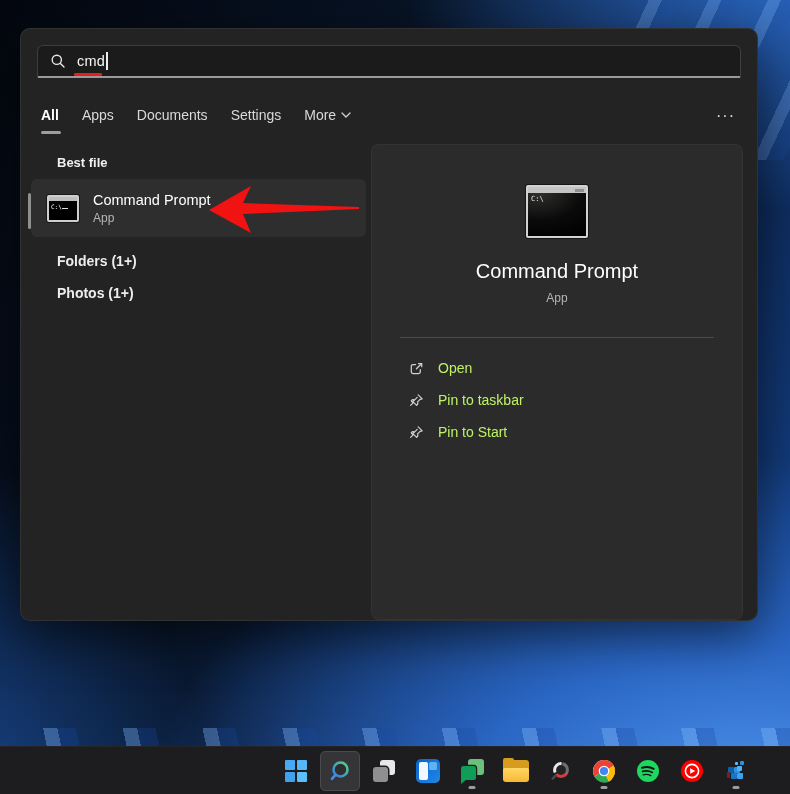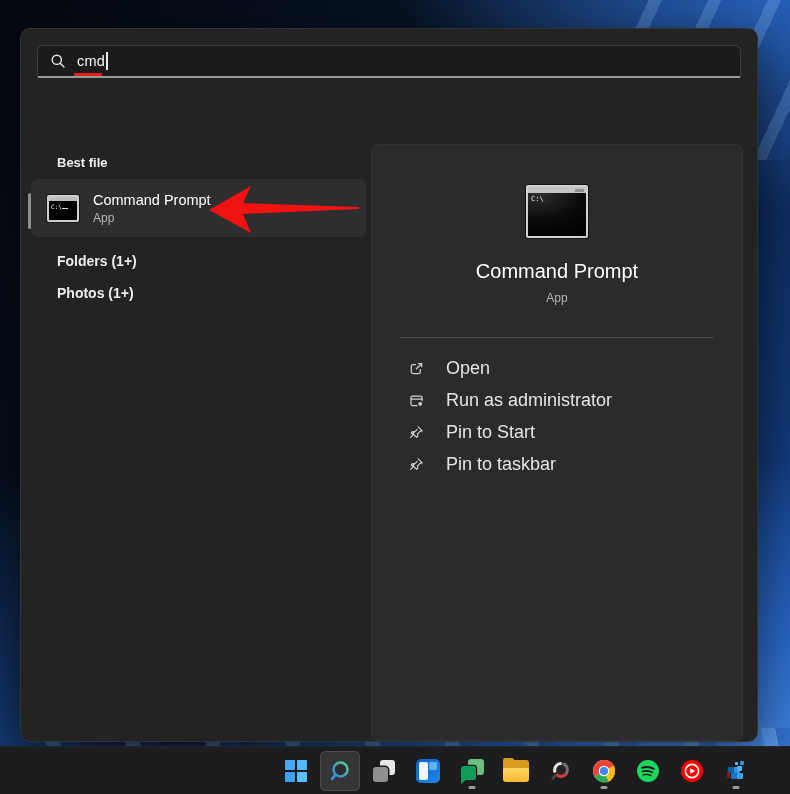--- a/index.html
+++ b/index.html
@@ -25,21 +25,21 @@
   .wall-ribbon-tr {
     position:absolute; right:0; top:0; width:170px; height:160px; z-index:0;
     background:repeating-linear-gradient(115deg,
       rgba(140,190,255,0) 0 26px, rgba(140,190,255,.35) 26px 38px,
       rgba(30,80,170,.25) 38px 54px);
     opacity:.75;
   }
 
   
   .search-window {
-    position:absolute; left:20px; top:28px; width:738px; height:714px; z-index:2;
+    position:absolute; left:20px; top:28px; width:738px; height:593px; z-index:2;
     background:#232323; border:1px solid rgba(255,255,255,.07);
     border-radius:10px; box-shadow:0 16px 48px rgba(0,0,0,.55);
   }
   .search-box {
     position:absolute; left:16px; right:16px; top:16px; height:33px;
     background:#1b1b1b; border:1px solid #3e3e3e; border-bottom:2px solid #9a9a9a;
     border-radius:6px 6px 2px 2px;
     display:flex; align-items:center; padding:0 12px; cursor:text;
   }
   .search-box .mag { flex:0 0 auto; margin-right:11px; display:flex; }
@@ -104,22 +104,22 @@
     background:radial-gradient(80px 50px at 18% 12%, #30302e 0%, #0a0a0a 55%, #000 100%);
   }
   .cmd-icon-lg .bar { position:absolute; left:0; right:0; top:0; height:6px; background:#c4c4c4; }
   .cmd-icon-lg .bar i { position:absolute; right:2px; top:1.5px; width:9px; height:3px; background:#8f8f8f; }
   .cmd-icon-lg .prompt { position:absolute; left:3px; top:8px; font-family:"DejaVu Sans Mono", monospace; font-size:7px; color:#e8e8e8; }
   .preview-title { margin-top:22px; text-align:center; font-size:20px; color:#ffffff; }
   .preview-subtitle { margin-top:8px; text-align:center; font-size:12px; color:#b5b5b5; }
   .preview-divider { margin:32px 28px 0; border-top:1px solid #4b4b4b; }
   .actions { margin-top:14px; }
   .action-row {
-    display:flex; align-items:center; height:32px; padding-left:36px; gap:21px;
-    font-size:18px; color:#e5e5e5; cursor:pointer;
+    display:flex; align-items:center; height:32px; padding-left:36px; gap:13px;
+    font-size:14px; color:#bef264; cursor:pointer;
   }
   .action-row svg { flex:0 0 auto; }
 
   
   .taskbar {
     position:absolute; left:0; right:0; bottom:0; height:48px; z-index:3;
     background:#1d1d1f; border-top:1px solid rgba(255,255,255,.04);
   }
   .tb-icons { position:absolute; left:276px; top:4px; display:flex; gap:4px; }
   .tb-btn {
@@ -174,20 +174,34 @@
         <line x1="10.4" y1="10.4" x2="14" y2="14"></line>
       </svg>
     </span>
     <span class="query-wrap">
       <span class="query-text">cmd</span>
       <span class="caret"></span>
       <span class="query-underline"></span>
     </span>
   </div>
 
+  <div class="tabs-row">
+    <span class="tab active">All</span>
+    <span class="tab">Apps</span>
+    <span class="tab">Documents</span>
+    <span class="tab">Settings</span>
+    <span class="tab tab-more">
+      <span>More</span>
+      <svg width="10" height="6" viewBox="0 0 10 6" fill="none" stroke="#cfcfcf" stroke-width="1.3" stroke-linecap="round">
+          <path d="M1 1l4 4 4-4"></path>
+        </svg>
+    </span>
+    <span class="tabs-spacer"></span>
+    <span class="ellipsis-btn">···</span>
+  </div>
 
   <div class="best-match-label">Best file</div>
   <div class="scroll-indicator"></div>
 
   <div class="result-row">
     <span class="cmd-icon-sm">
       <span class="bar"></span>
       <span class="prompt">C:\</span>
       <span class="cursorline"></span>
     </span>
@@ -218,38 +232,30 @@
     <div class="actions">
       <div class="action-row">
         <svg width="17" height="17" viewBox="0 0 17 17" fill="none" stroke="#d0d0d0" stroke-width="1.25" stroke-linecap="round" stroke-linejoin="round">
           <path d="M7.5 4.5H5A1.7 1.7 0 0 0 3.3 6.2v5.6A1.7 1.7 0 0 0 5 13.5h5.6a1.7 1.7 0 0 0 1.7-1.7V9.5"></path>
           <path d="M10.5 3.5h3.2v3.2"></path>
           <path d="M13.5 3.7L8.4 8.8"></path>
         </svg>
         <span>Open</span>
       </div>
       <div class="action-row">
-        <svg width="17" height="17" viewBox="0 0 17 17" fill="none" stroke="#d0d0d0" stroke-width="1.25" stroke-linecap="round" stroke-linejoin="round">
-          <rect x="3" y="4" width="11" height="9.5" rx="1.6"></rect>
-          <line x1="3" y1="7" x2="14" y2="7"></line>
-          <circle cx="12.2" cy="11.8" r="2.6" fill="#d0d0d0" stroke="#2b2b2b" stroke-width="1.4"></circle>
-        </svg>
-        <span>Run as administrator</span>
+        <svg width="17" height="17" viewBox="0 0 17 17" fill="none" stroke="#d0d0d0" stroke-width="1.2" stroke-linecap="round" stroke-linejoin="round">
+          <path d="M10.2 2.8l4 4-2.1.5-2.5 2.5.2 2.3-1.2 1.2-3-3-3 3M4.4 10.1l-1.2-1.2 1.2-1.2 2.3.2 2.5-2.5z"></path>
+        </svg>
+        <span>Pin to taskbar</span>
       </div>
       <div class="action-row">
         <svg width="17" height="17" viewBox="0 0 17 17" fill="none" stroke="#d0d0d0" stroke-width="1.2" stroke-linecap="round" stroke-linejoin="round">
           <path d="M10.2 2.8l4 4-2.1.5-2.5 2.5.2 2.3-1.2 1.2-3-3-3 3M4.4 10.1l-1.2-1.2 1.2-1.2 2.3.2 2.5-2.5z"></path>
         </svg>
         <span>Pin to Start</span>
-      </div>
-      <div class="action-row">
-        <svg width="17" height="17" viewBox="0 0 17 17" fill="none" stroke="#d0d0d0" stroke-width="1.2" stroke-linecap="round" stroke-linejoin="round">
-          <path d="M10.2 2.8l4 4-2.1.5-2.5 2.5.2 2.3-1.2 1.2-3-3-3 3M4.4 10.1l-1.2-1.2 1.2-1.2 2.3.2 2.5-2.5z"></path>
-        </svg>
-        <span>Pin to taskbar</span>
       </div>
     </div>
   </div>
 </div>
 
 <div class="taskbar">
   <div class="tb-icons">
     <div class="tb-btn">
       <span class="win-grid">
           <i></i>

